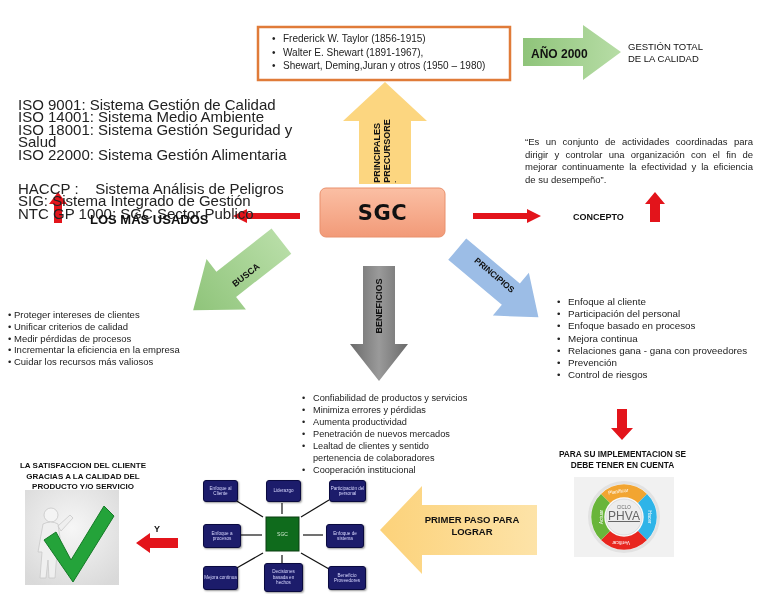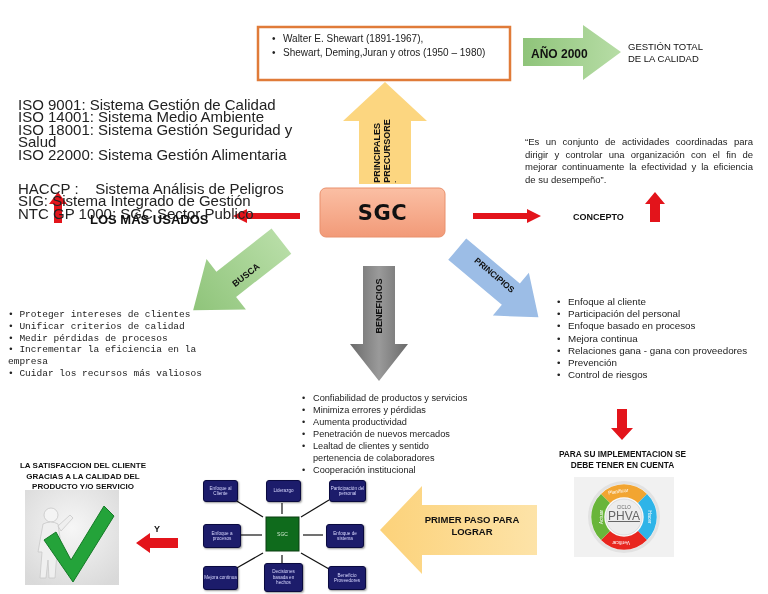--- a/index.html
+++ b/index.html
@@ -103,20 +103,21 @@
     <line x1="241" y1="535" x2="262" y2="535"></line>
     <line x1="323" y1="535" x2="303" y2="535"></line>
     <line x1="235" y1="569" x2="263" y2="553"></line>
     <line x1="282" y1="563" x2="282" y2="555"></line>
     <line x1="329" y1="569" x2="301" y2="553"></line>
   </g>
   <rect x="266" y="517" width="33" height="34" fill="#0f6b1c" stroke="#0a3f10" stroke-width="1"></rect>
 </svg>
 
 <ul class="bul abs txt" style="left:272px;top:32px;width:236px;font-size:10px;line-height:13.5px;">
+  <li>Frederick W. Taylor (1856-1915)</li>
   <li>Walter E. Shewart (1891-1967),</li>
   <li>Shewart, Deming,Juran y otros (1950 – 1980)</li>
 </ul>
 
 <div class="abs" style="left:350px;top:122px;width:70px;height:58px;">
   <div style="position:absolute;left:50%;top:50%;transform:translate(-50%,-50%) rotate(-90deg);
               font-size:9px;font-weight:bold;line-height:10px;white-space:nowrap;text-align:left;">
     <div>PRINCIPALES</div>
     <div>PRECURSORE</div>
     <div style="font-size:6px;line-height:6px;">-</div>
@@ -141,21 +142,21 @@
 <div class="abs bold-lbl" style="left:90px;top:212px;font-size:13px;">LOS MÁS USADOS</div>
 
 <div class="abs" style="left:320px;top:188px;width:125px;height:49px;display:flex;align-items:center;justify-content:center;
             font-weight:bold;font-size:21px;font-family:'DejaVu Sans',sans-serif;letter-spacing:0.5px;color:#111;">SGC</div>
 
 <div class="abs txt" style="left:525px;top:136px;width:228px;text-align:justify;font-size:9.5px;line-height:12.5px;">“Es un conjunto de actividades coordinadas para dirigir y controlar una organización con el fin de mejorar continuamente la efectividad y la eficiencia de su desempeño”.</div>
 <div class="abs bold-lbl" style="left:573px;top:212px;font-size:9px;">CONCEPTO</div>
 
 <div class="abs bold-lbl" style="left:230px;top:270px;transform:rotate(-38deg);font-size:9px;">BUSCA</div>
 
-<div class="abs txt" style="left:8px;top:309px;width:230px;font-size:9.5px;line-height:11.8px;font-family:Liberation Mono, monospace;">
+<div class="abs txt" style="left:8px;top:309px;width:230px;font-size:9.5px;line-height:11.8px;">
   <div>• <span>Proteger intereses de clientes</span></div>
   <div>• <span>Unificar criterios de calidad</span></div>
   <div>• <span>Medir pérdidas de procesos</span></div>
   <div>• <span>Incrementar la eficiencia en la empresa</span></div>
   <div>• <span>Cuidar los recursos más valiosos</span></div>
 </div>
 
 <div class="abs" style="left:363px;top:268px;width:32px;height:76px;">
   <div style="position:absolute;left:50%;top:50%;transform:translate(-50%,-50%) rotate(-90deg);
               font-weight:bold;font-size:9px;white-space:nowrap;color:#111;">BENEFICIOS</div>

